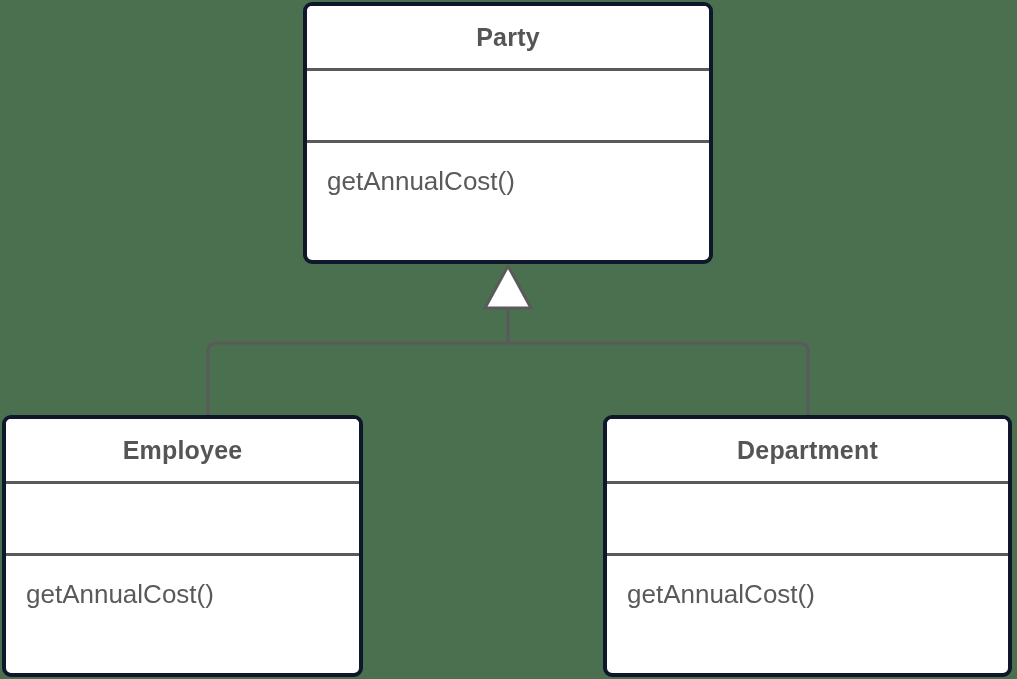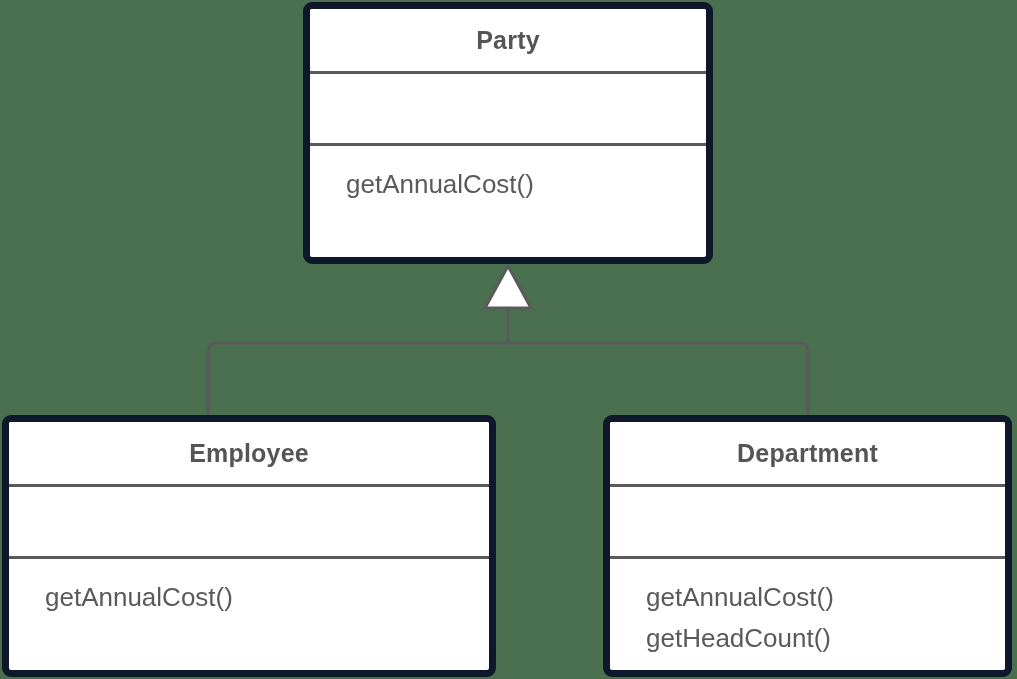--- a/index.html
+++ b/index.html
@@ -32,21 +32,21 @@
     width: 1017px;
     height: 679px;
     z-index: 1;
   }
 
   
   .uml-class {
     position: absolute;
     box-sizing: border-box;
     background: #ffffff;
-    border: 7px solid #0f172a;
+    border: 4px solid #0f172a;
     border-radius: 9px;
     z-index: 2;
     overflow: hidden;
   }
 
   .uml-class-name {
     box-sizing: border-box;
     height: 65px;
     display: flex;
     align-items: center;
@@ -61,42 +61,42 @@
 
   .uml-class-attributes {
     box-sizing: border-box;
     height: 72px;
     border-bottom: 3px solid #5a5a5a;
     background: #ffffff;
   }
 
   .uml-class-operations {
     box-sizing: border-box;
-    padding: 18px 20px 10px 36px;
+    padding: 18px 20px 10px 20px;
     background: #ffffff;
   }
 
   .uml-operation {
     font-size: 26px;
     line-height: 41px;
     color: #5a5a5a;
     white-space: nowrap;
   }
 
   
   #class-party {
     left: 303px;
     top: 2px;
     width: 410px;
     height: 262px;
   }
   #class-employee {
     left: 2px;
     top: 415px;
-    width: 494px;
+    width: 361px;
     height: 262px;
   }
   #class-department {
     left: 603px;
     top: 415px;
     width: 409px;
     height: 262px;
   }
 </style>
 </head>
@@ -127,17 +127,16 @@
     <div class="uml-class-operations">
       <div class="uml-operation">getAnnualCost()</div>
     </div>
   </div>
 
   <div class="uml-class" id="class-department">
     <div class="uml-class-name">Department</div>
     <div class="uml-class-attributes"></div>
     <div class="uml-class-operations">
       <div class="uml-operation">getAnnualCost()</div>
-      <div class="uml-operation">getHeadCount()</div>
     </div>
   </div>
 
 </div>
 
 </body></html>

